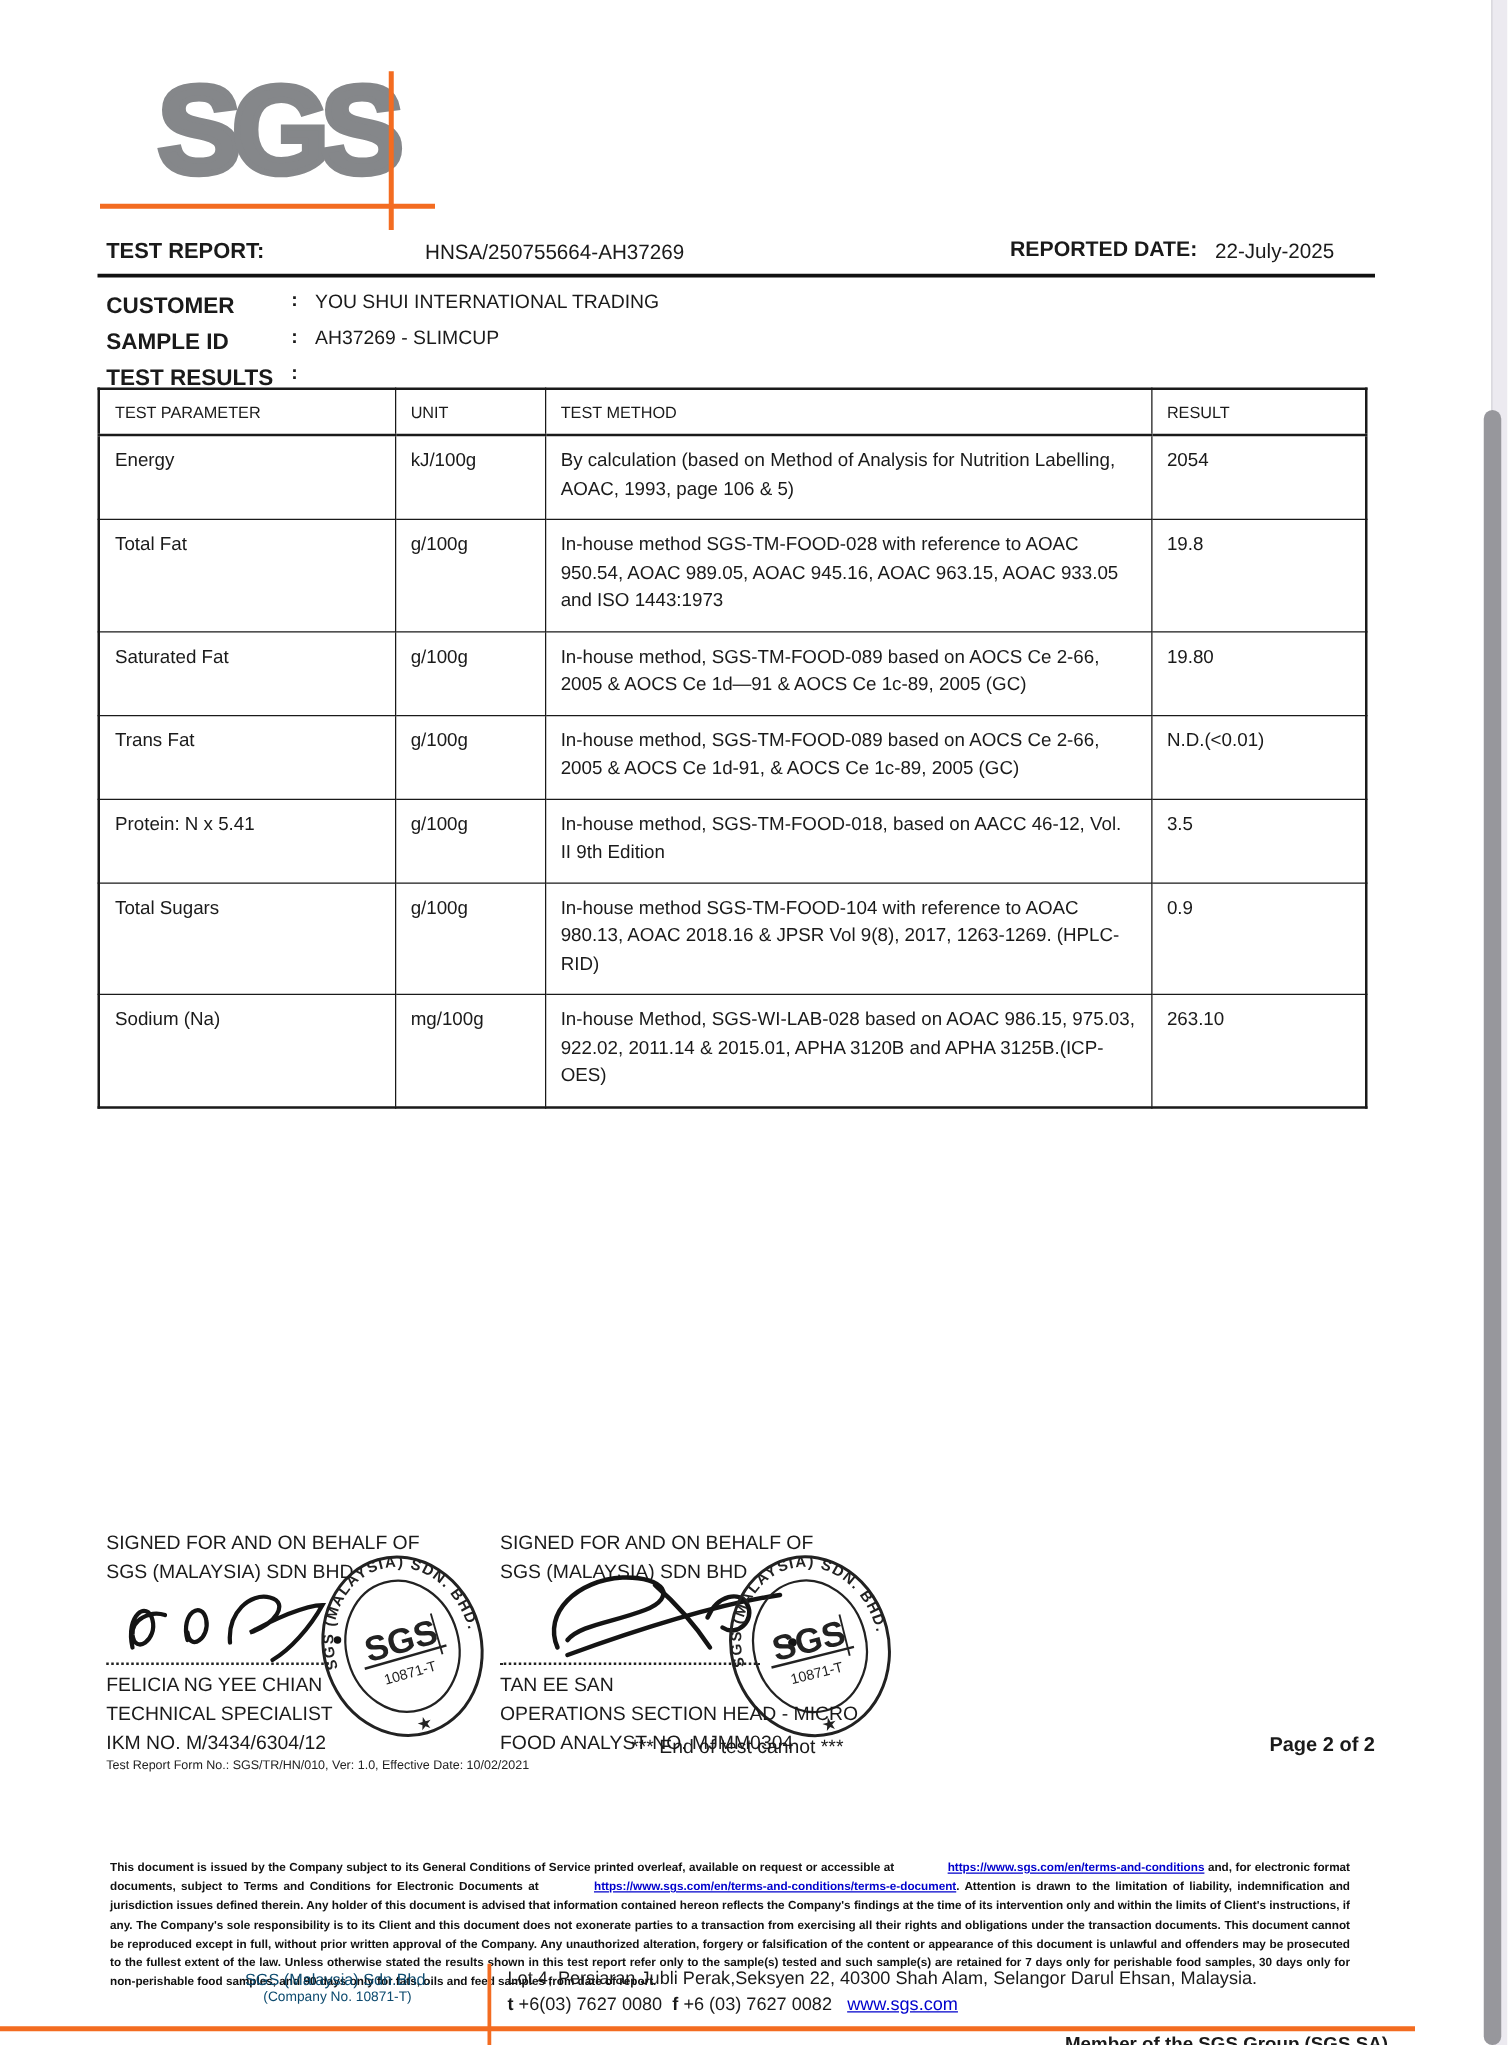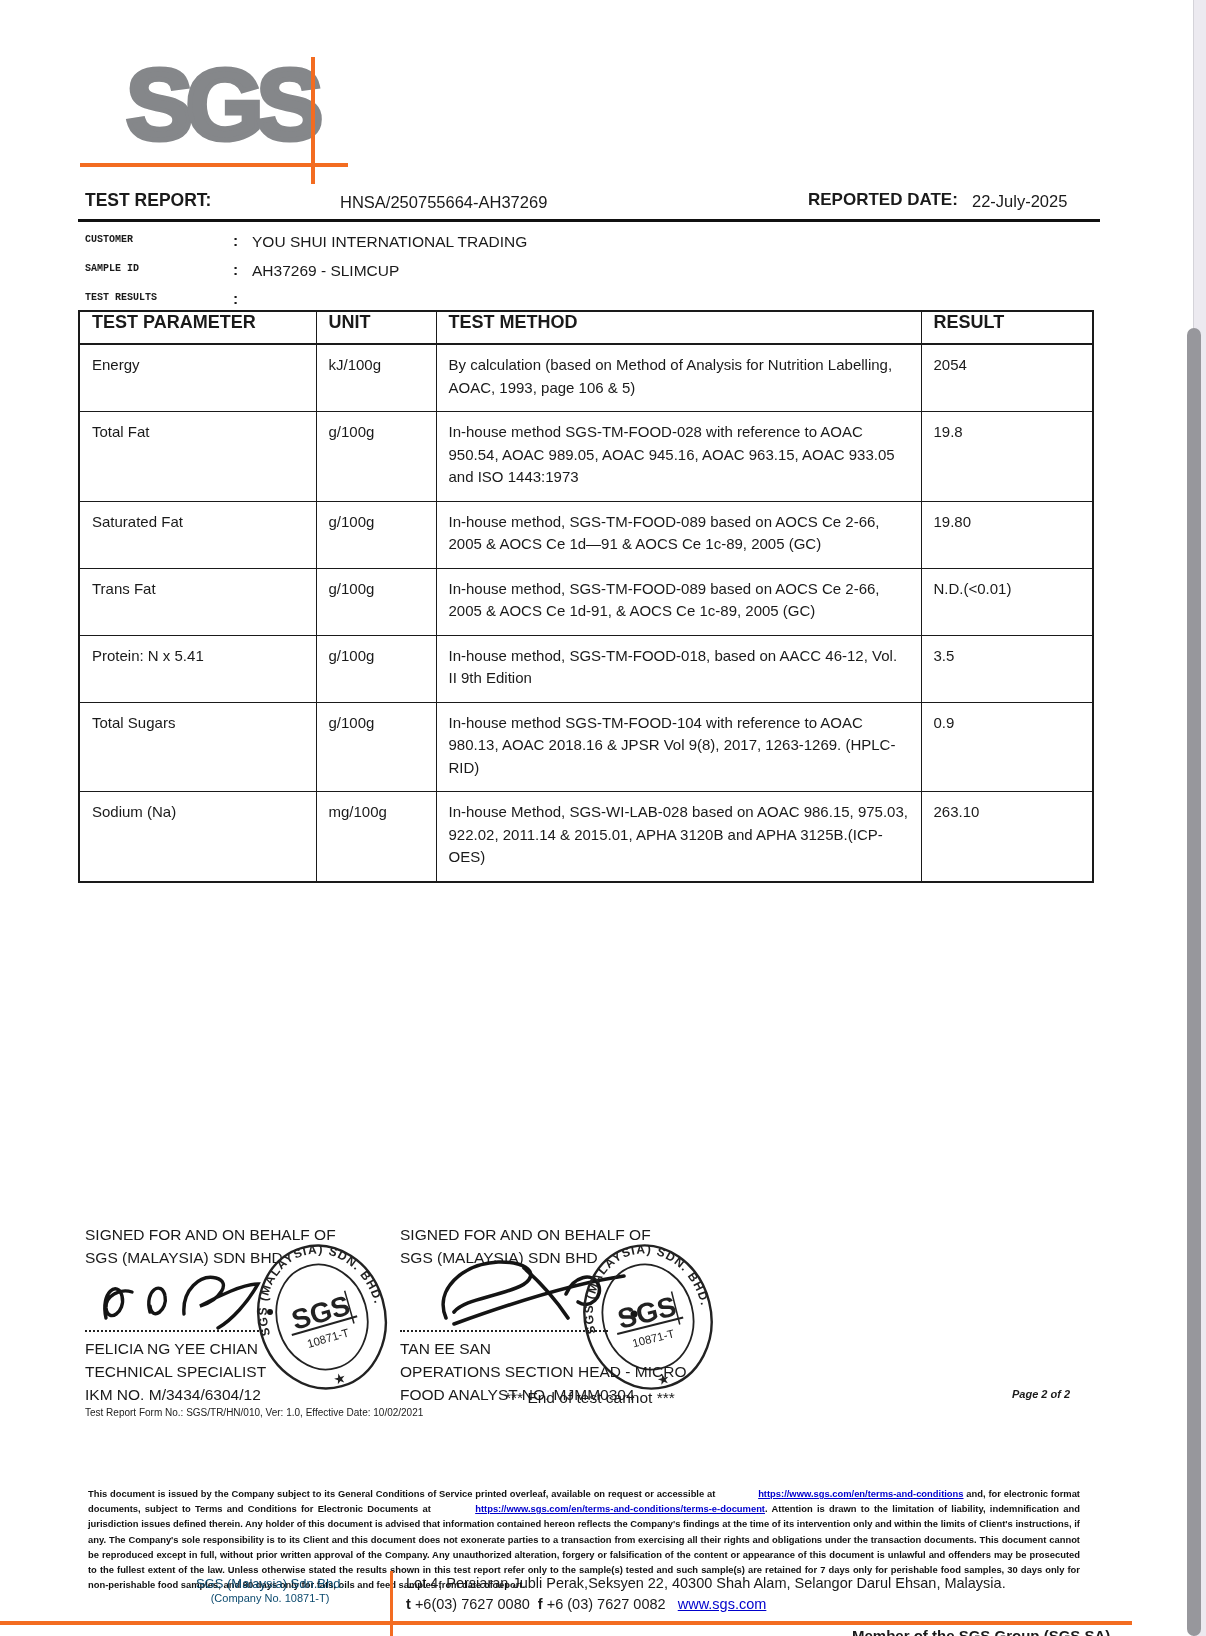--- a/index.html
+++ b/index.html
@@ -11,45 +11,45 @@
   .logo-text{left:126px;top:50px;font-size:100px;font-weight:bold;color:#85878a;
              letter-spacing:-0.07em;-webkit-text-stroke:5px #85878a;line-height:108px;}
   .logo-vline{left:311px;top:57px;width:4px;height:127px;background:#F36C21;}
   .logo-hline{left:80px;top:163px;width:268px;height:4px;background:#F36C21;}
 
   
   .h-label{font-weight:bold;font-size:17.5px;}
   .h-value{font-size:16.5px;}
   .header-rule{left:78px;top:219px;width:1022px;height:3px;background:#111;}
 
-  .info-label{font-weight:bold;font-size:10px;font-family:Liberation Mono, monospace;}
+  .info-label{font-weight:bold;font-size:18px;}
   .info-colon{font-weight:bold;font-size:15.5px;}
   .info-value{font-size:15.5px;}
 
   
   .results-table{border-collapse:collapse;width:1014px;table-layout:fixed;}
   .results-table,
   .results-table th,
   .results-table td{border:1.8px solid #1a1a1a;}
   .results-table{border-width:2.5px;}
-  .results-table th{font-size:18px;font-weight:bold;text-align:left;padding:0 10px 10px 12px;
+  .results-table th{font-size:13px;font-weight:normal;text-align:left;padding:10px 10px 10px 12px;
                     border-bottom-width:2.2px;}
   .results-table td{font-size:15px;vertical-align:top;padding:9px 12px 12px 12px;line-height:1.5;}
   .col-param{width:237px;}
   .col-unit{width:120px;}
   .col-method{width:485px;}
   .col-result{width:172px;}
   .td-result{padding-top:13px;}
 
   
   .sig-head{font-size:15.5px;line-height:23px;}
   .dotted{border-bottom:2.5px dotted #222;height:0;}
   .sig-name{font-size:15.5px;line-height:23.5px;}
   .end-note{font-size:15.5px;}
-  .page-num{font-size:11px;font-weight:bold;text-align:center;width:118px;font-style:italic;}
+  .page-num{font-size:16px;font-weight:bold;text-align:right;width:118px;}
   .form-note{font-size:10px;color:#222;}
 
   
   .legal{width:992px;font-size:9.4px;font-weight:bold;line-height:1.62;text-align:justify;color:#111;}
   .legal-link{color:#0000cc;text-decoration:underline;padding-left:40px;}
 
   
   .f-company{width:224px;text-align:center;color:#0c4a6e;line-height:1.15;}
   .f-company .l1{font-size:13px;}
   .f-company .l2{font-size:11px;}

